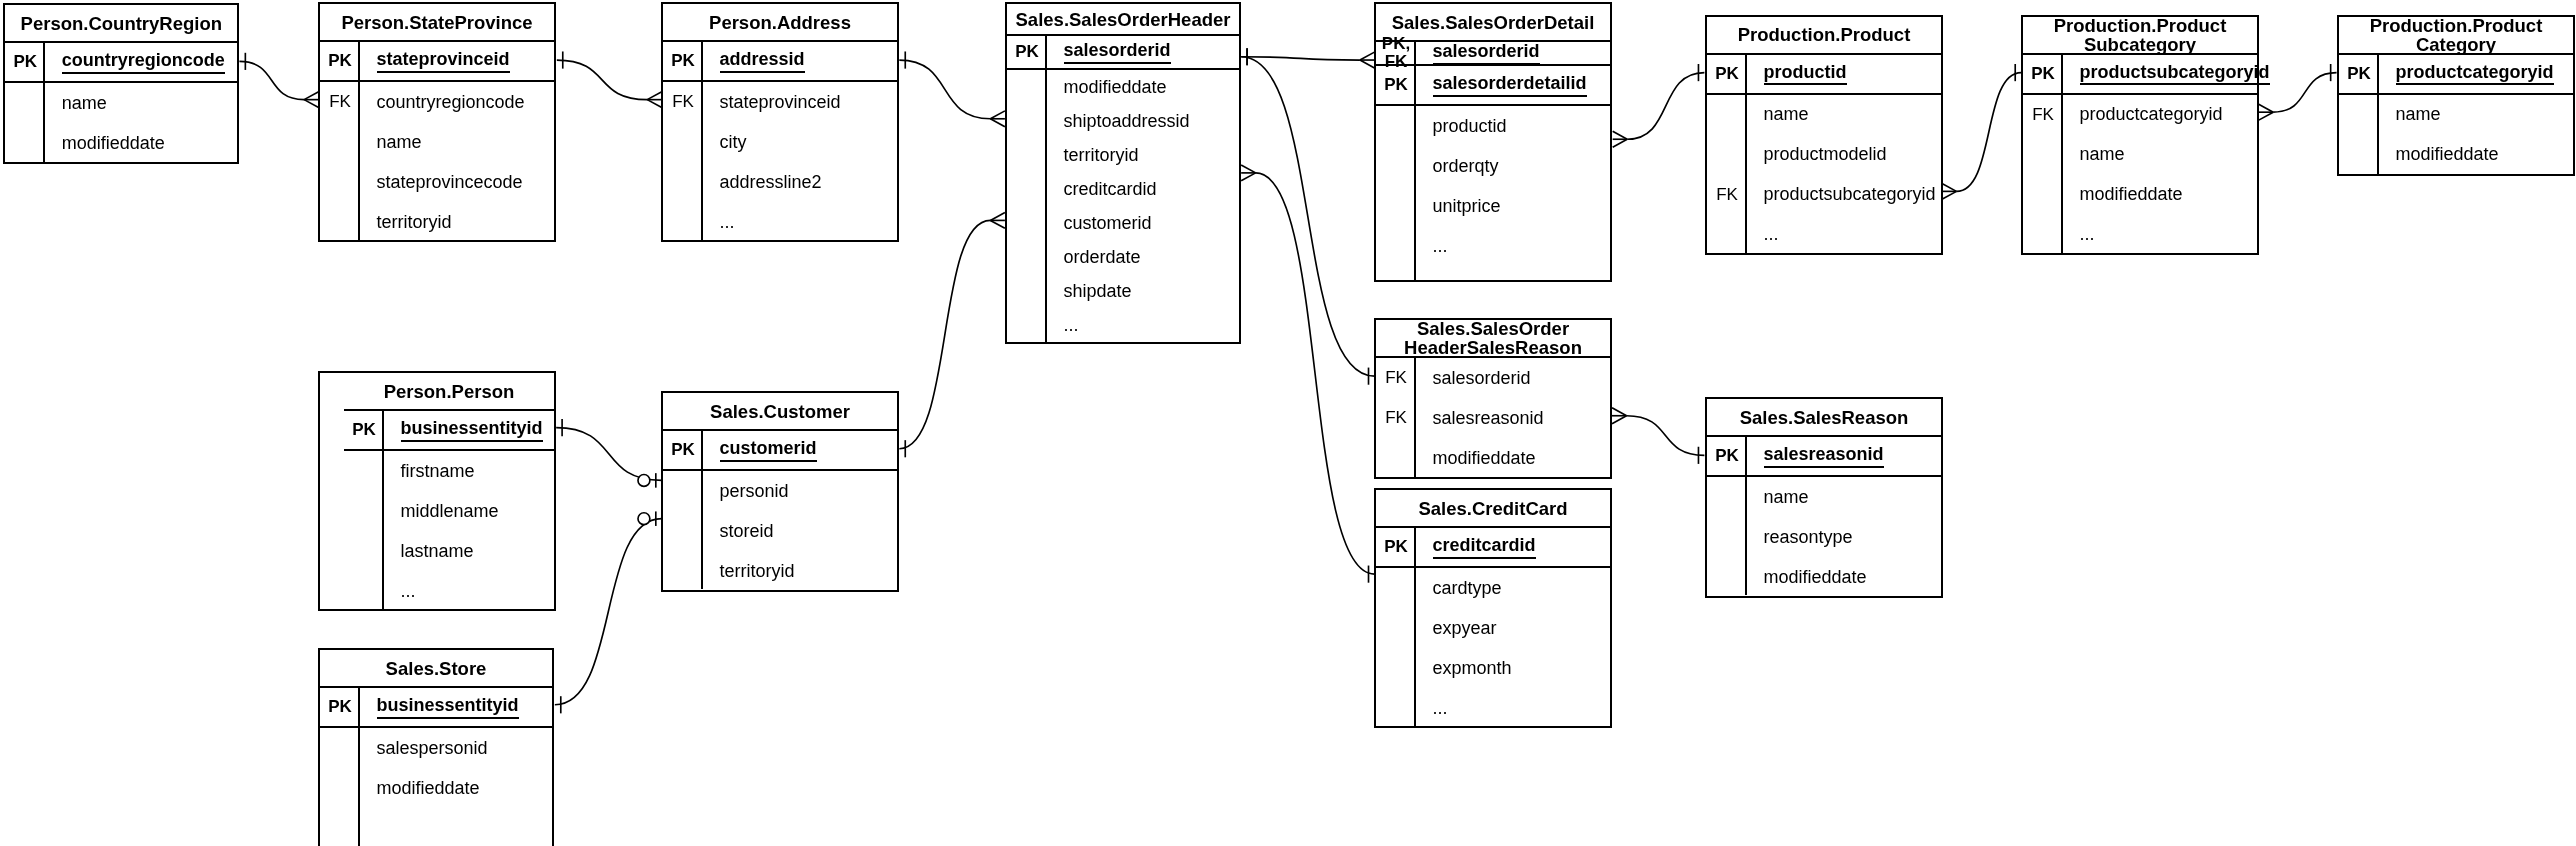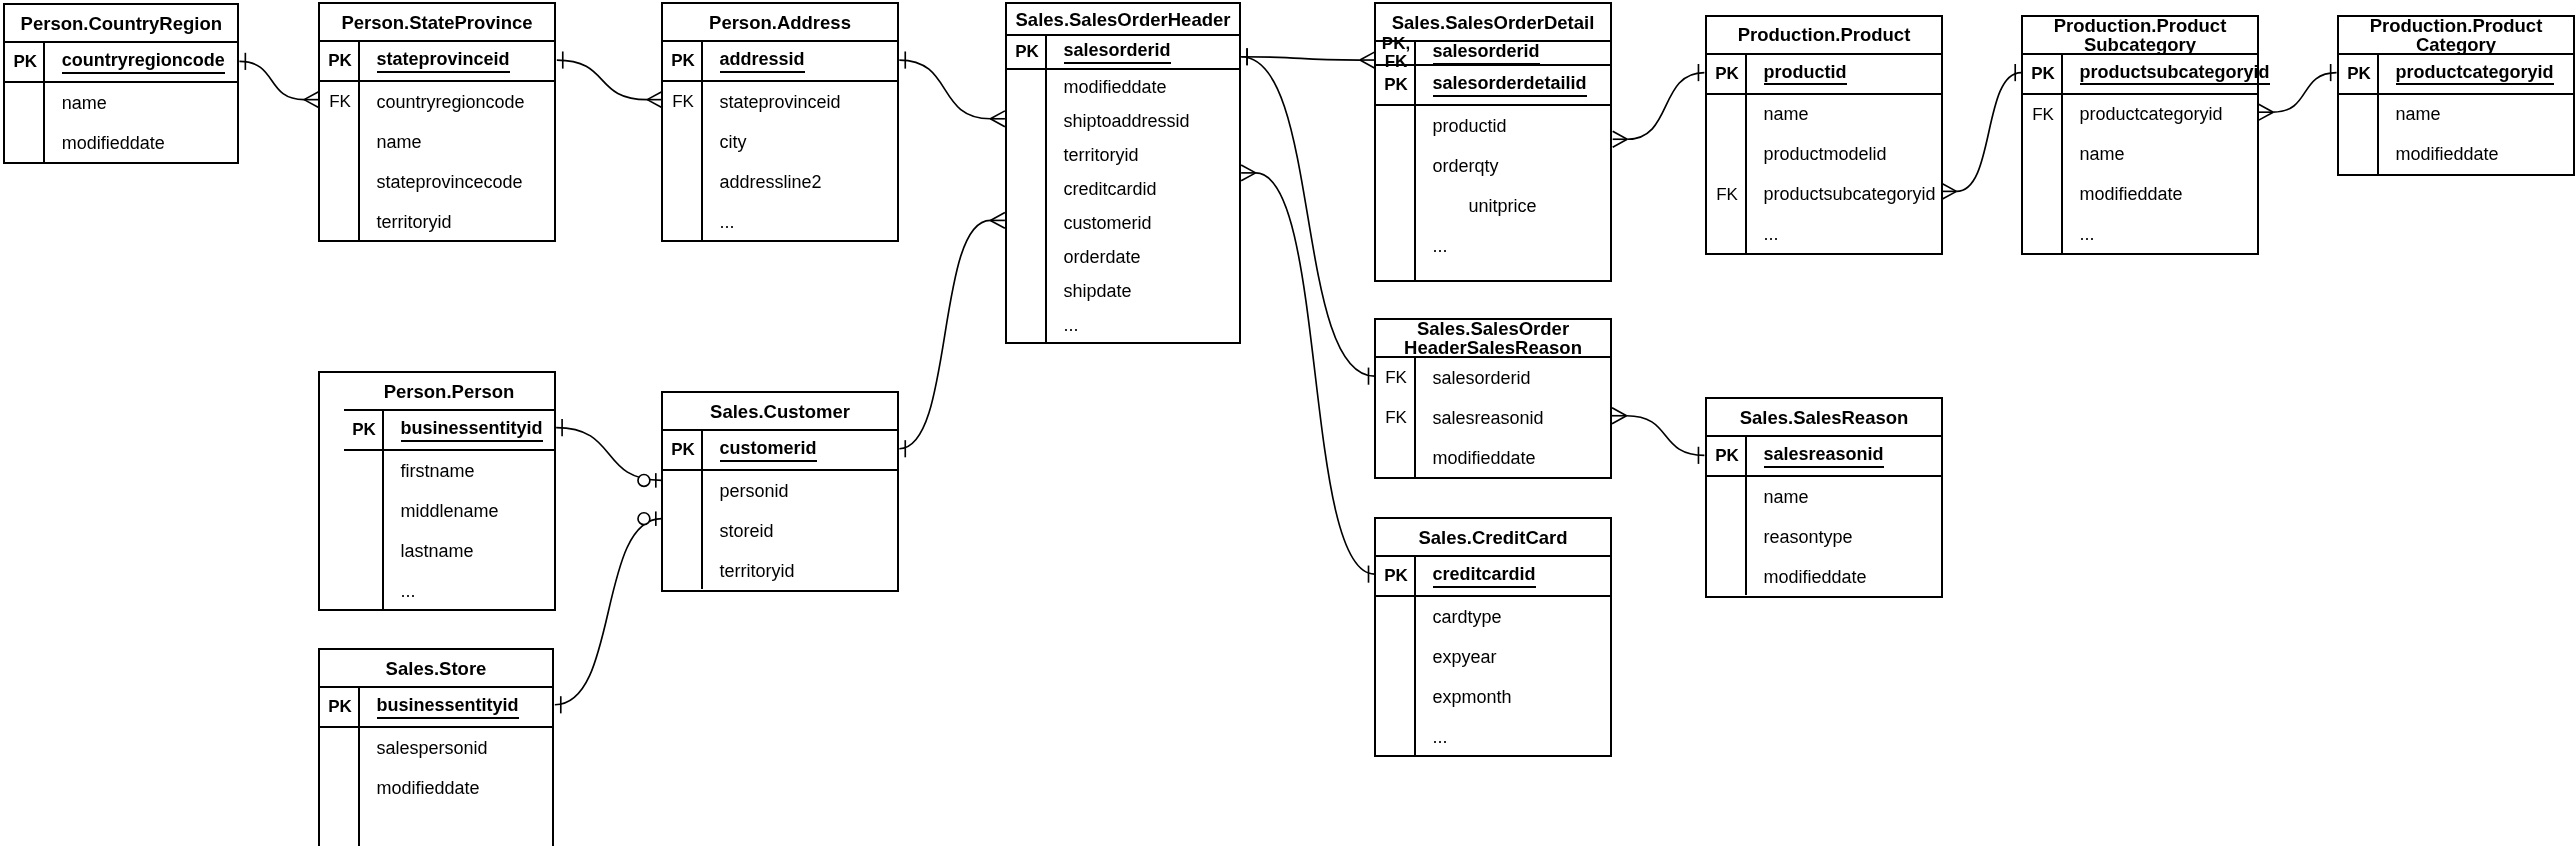--- a/index.html
+++ b/index.html
@@ -345,21 +345,21 @@
             <div class="field-cell">
               <span>productid</span>
             </div>
           </div>
           <div class="erow" style="height: 40px;">
             <div class="key-cell"></div>
             <div class="field-cell">
               <span>orderqty</span>
             </div>
           </div>
-          <div class="erow" style="height: 40px; margin-left: 36px;">
+          <div class="erow" style="height: 40px;">
             <div class="key-cell"></div>
             <div class="field-cell">
               <span>unitprice</span>
             </div>
           </div>
           <div class="erow" style="height: 40px;">
             <div class="key-cell"></div>
             <div class="field-cell">
               <span>...</span>
             </div>
@@ -592,21 +592,21 @@
             </div>
           </div>
           <div class="erow" style="height: 40px;">
             <div class="key-cell"></div>
             <div class="field-cell">
               <span>modifieddate</span>
             </div>
           </div>
         </div>
       </div>
-      <div class="entity" style="left: 1374px; top: 517px; width: 238px; height: 240px;">
+      <div class="entity" style="left: 1374px; top: 488px; width: 238px; height: 240px;">
         <div class="entity-title" style="height: 38px;">
           <span>Sales.CreditCard</span>
         </div>
         <div class="entity-rows" style="height: 198px;">
           <div class="gutter-line"></div>
           <div class="erow sep" style="height: 40px;">
             <div class="key-cell key-bold">PK</div>
             <div class="field-cell">
               <span class="pk-field">creditcardid</span>
             </div>

